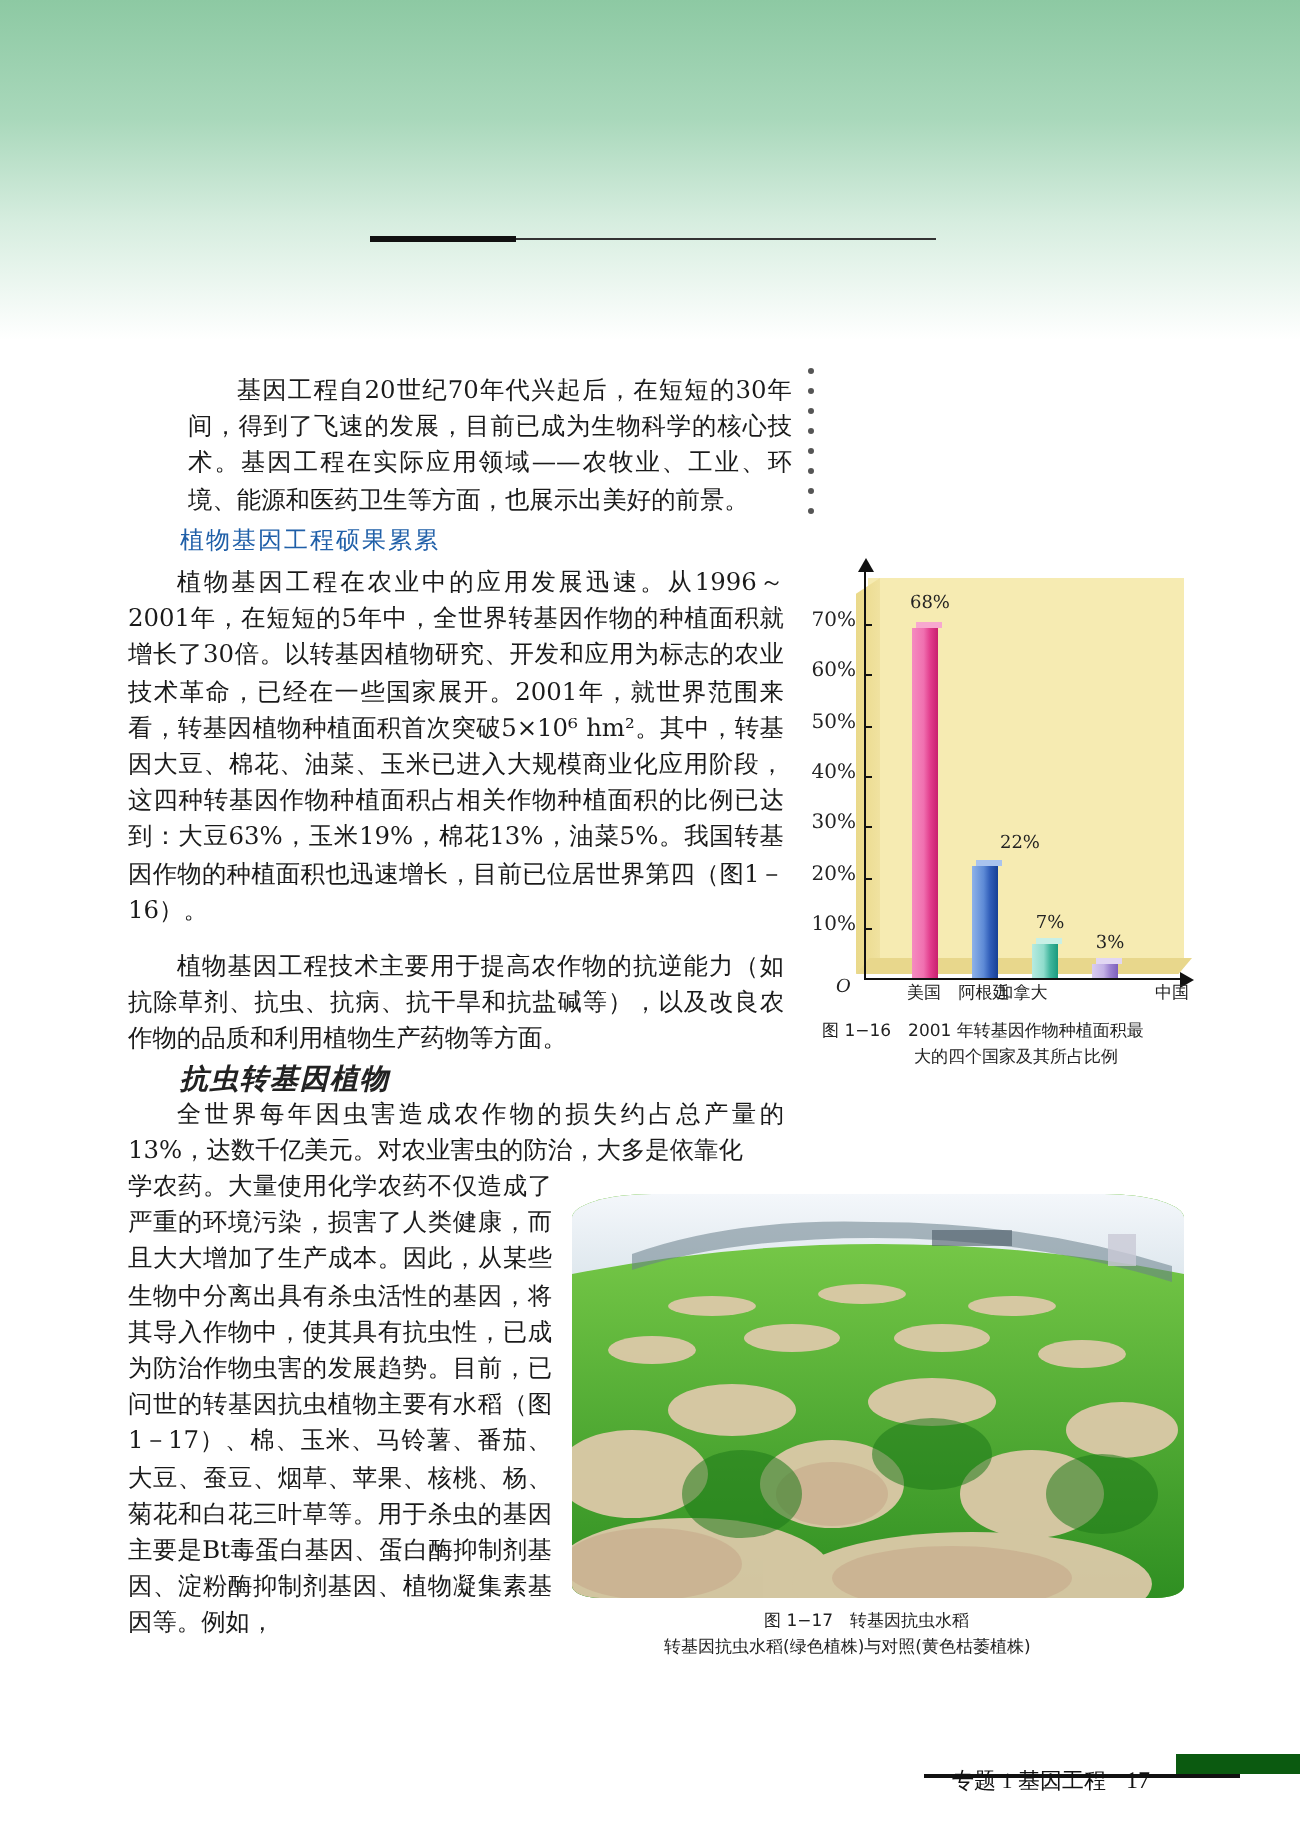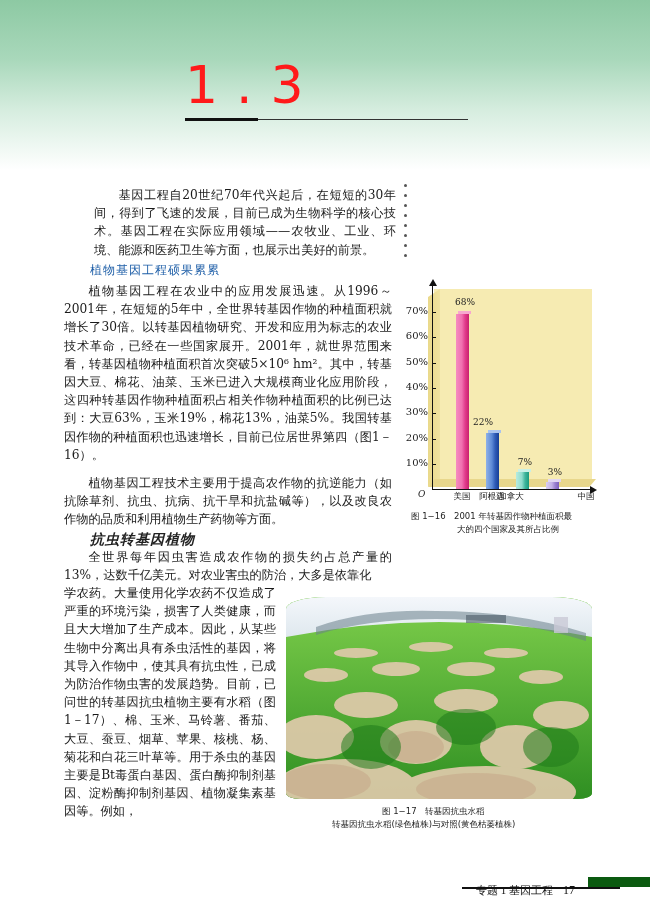--- a/index.html
+++ b/index.html
@@ -85,21 +85,20 @@
   .footer-num { margin-left: 10px; font-size: 12px; }
   .footer-line { position: absolute; left: 462px; top: 887px; width: 158px; height: 2px; background: #111; }
   .footer-green { position: absolute; left: 588px; top: 877px; width: 62px; height: 10px; background: #0b5a10; }
 </style>
 </head>
 <body>
 
 <div class="header-band"></div>
 
 <div class="title-wrap">
-  <div class="title-num">1.3</div>
   <div class="title-underline-thick"></div>
   <div class="title-underline-thin"></div>
 </div>
 
 <p class="para indent" style="left:94px; top:186px; width:302px;">基因工程自20世纪70年代兴起后，在短短的30年间，得到了飞速的发展，目前已成为生物科学的核心技术。基因工程在实际应用领域——农牧业、工业、环境、能源和医药卫生等方面，也展示出美好的前景。</p>
 
 <div class="dots">
   <span></span>
     <span></span>
     <span></span>
@@ -148,21 +147,21 @@
   <div class="origin">O</div>
 
   <div class="bar" style="left:56px; top:31px; height:175px; background:linear-gradient(to right,#f58cc0 0%,#f070b0 45%,#e23c8c 70%,#c8206e 100%);">
     <div class="bar-top" style="background:#f7a8cf;"></div>
   </div>
   <div class="bar-label" style="left:50px; top:14px;">68%</div>
 
   <div class="bar" style="left:86px; top:150px; height:56px; background:linear-gradient(to right,#8fb2e8 0%,#5d8ad6 45%,#2f5cb8 70%,#173f95 100%);">
     <div class="bar-top" style="background:#a9c3ee;"></div>
   </div>
-  <div class="bar-label" style="left:68px; top:134px;">22%</div>
+  <div class="bar-label" style="left:90px; top:134px;text-align:right;">22%</div>
 
   <div class="bar" style="left:116px; top:189px; height:17px; background:linear-gradient(to right,#b7ebe0 0%,#8fdccc 45%,#3fb59c 70%,#1a9a7e 100%);">
     <div class="bar-top" style="background:#c9f0e6;"></div>
   </div>
   <div class="bar-label" style="left:110px; top:174px;">7%</div>
 
   <div class="bar" style="left:146px; top:199px; height:7px; background:linear-gradient(to right,#d9cdf0 0%,#c3b1e6 45%,#9a80cf 70%,#7d5fbd 100%);">
     <div class="bar-top" style="background:#e2d7f3;"></div>
   </div>
   <div class="bar-label" style="left:140px; top:184px;">3%</div>

